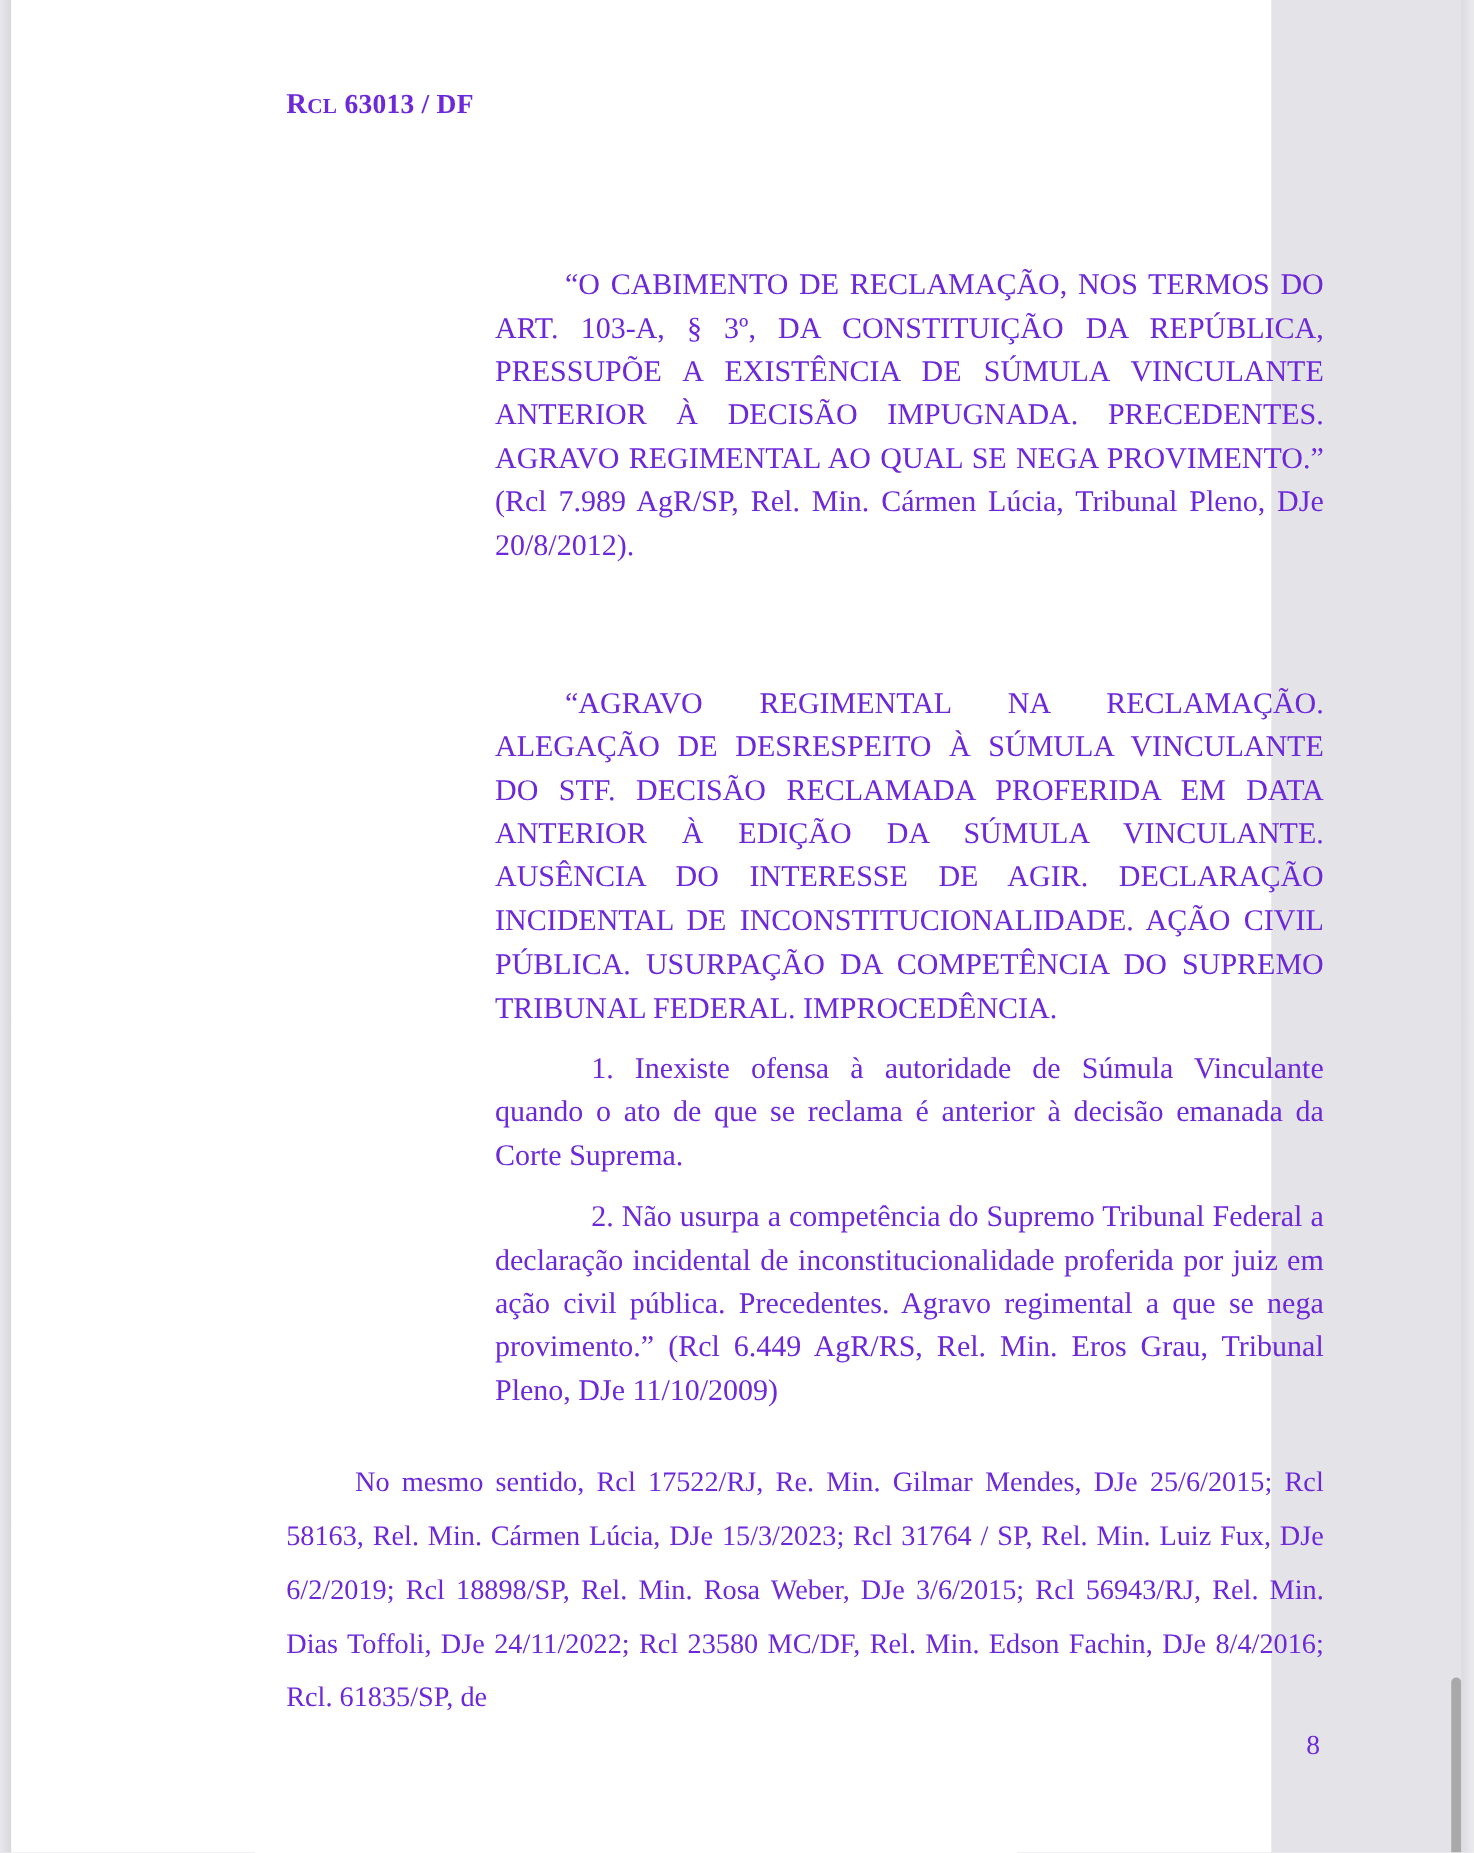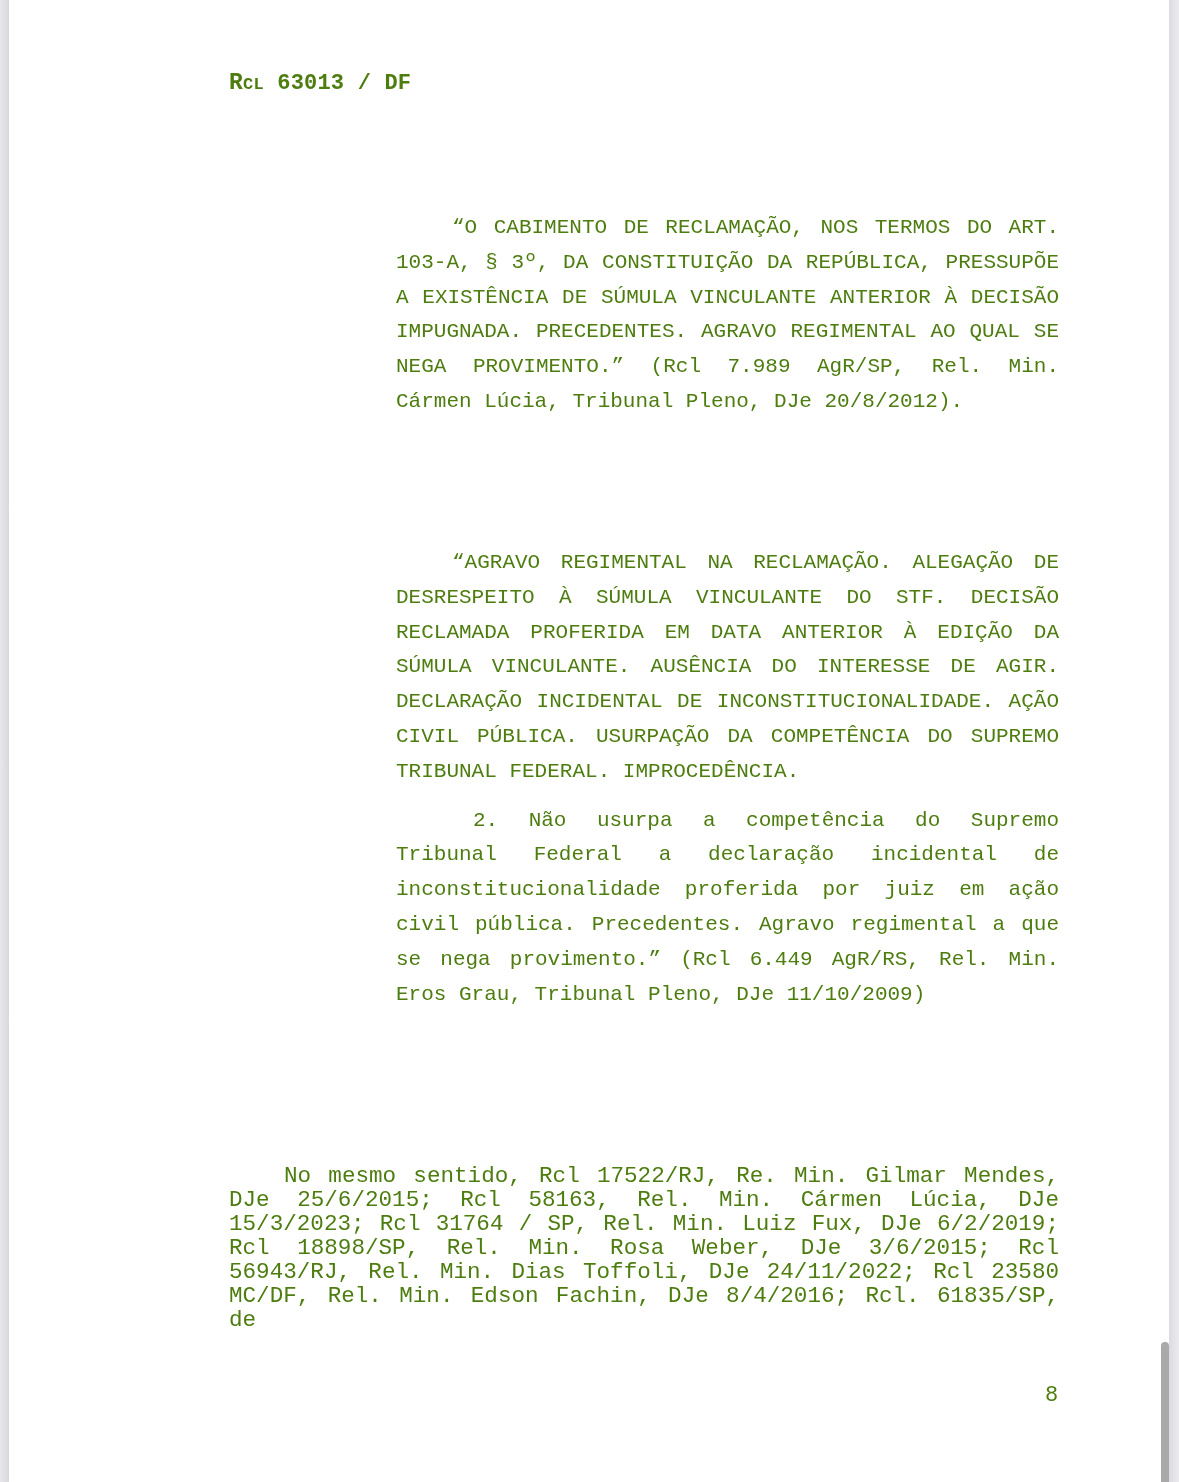--- a/index.html
+++ b/index.html
@@ -13,42 +13,42 @@
     .viewer {
       position: relative;
       width: 1179px;
       height: 1482px;
       background: #e4e4e8;
     }
     .page {
       position: absolute;
       left: 9px;
       top: 0;
-      width: 1160px;
+      width: 1008px;
       height: 1482px;
       background: #ffffff;
-      font-family: Liberation Mono, monospace;
-      color: #4d7c0f;
+      font-family: Liberation Serif, serif;
+      color: #6d28d9;
     }
     .header {
       position: absolute;
       left: 220px;
       top: 70px;
       font-size: 22px;
       font-weight: bold;
       letter-spacing: 0.2px;
     }
     .header .sc-big { font-size: 23px; }
     .header .sc-small { font-size: 17px; }
 
     .quote {
       position: absolute;
       left: 387px;
       width: 663px;
-      font-size: 21px;
+      font-size: 24px;
       line-height: 34.8px;
       text-align: justify;
       text-align-last: left;
     }
     .quote p {
       margin: 0;
       text-indent: 56px;
     }
     .quote .item {
       margin-top: 14px;
@@ -56,21 +56,21 @@
     }
     .q1 { top: 211px; }
     .q2 { top: 546px; }
 
     .body-text {
       position: absolute;
       left: 220px;
       width: 830px;
       top: 1164px;
       font-size: 22.6px;
-      line-height: 24px;
+      line-height: 43px;
       text-align: justify;
     }
     .body-text p {
       margin: 0;
       text-indent: 55px;
     }
 
     .page-number {
       position: absolute;
       left: 1036px;
@@ -122,20 +122,21 @@
     <div class="header">
       <span class="sc-big">R</span><span class="sc-small">CL</span><span> 63013 / DF</span>
     </div>
 
     <div class="quote q1">
       <p>“O CABIMENTO DE RECLAMAÇÃO, NOS TERMOS DO ART. 103-A, § 3º, DA CONSTITUIÇÃO DA REPÚBLICA, PRESSUPÕE A EXISTÊNCIA DE SÚMULA VINCULANTE ANTERIOR À DECISÃO IMPUGNADA. PRECEDENTES. AGRAVO REGIMENTAL AO QUAL SE NEGA PROVIMENTO.” (Rcl 7.989 AgR/SP, Rel. Min. Cármen Lúcia, Tribunal Pleno, DJe 20/8/2012).</p>
     </div>
 
     <div class="quote q2">
       <p>“AGRAVO REGIMENTAL NA RECLAMAÇÃO. ALEGAÇÃO DE DESRESPEITO À SÚMULA VINCULANTE DO STF. DECISÃO RECLAMADA PROFERIDA EM DATA ANTERIOR À EDIÇÃO DA SÚMULA VINCULANTE. AUSÊNCIA DO INTERESSE DE AGIR. DECLARAÇÃO INCIDENTAL DE INCONSTITUCIONALIDADE. AÇÃO CIVIL PÚBLICA. USURPAÇÃO DA COMPETÊNCIA DO SUPREMO TRIBUNAL FEDERAL. IMPROCEDÊNCIA.</p>
+      <p class="item">1. Inexiste ofensa à autoridade de Súmula Vinculante quando o ato de que se reclama é anterior à decisão emanada da Corte Suprema.</p>
       <p class="item">2. Não usurpa a competência do Supremo Tribunal Federal a declaração incidental de inconstitucionalidade proferida por juiz em ação civil pública. Precedentes. Agravo regimental a que se nega provimento.” (Rcl 6.449 AgR/RS, Rel. Min. Eros Grau, Tribunal Pleno, DJe 11/10/2009)</p>
     </div>
 
     <div class="body-text">
       <p>No mesmo sentido, Rcl 17522/RJ, Re. Min. Gilmar Mendes, DJe 25/6/2015; Rcl 58163, Rel. Min. Cármen Lúcia, DJe 15/3/2023; Rcl 31764 / SP, Rel. Min. Luiz Fux, DJe 6/2/2019; Rcl 18898/SP, Rel. Min. Rosa Weber, DJe 3/6/2015; Rcl 56943/RJ, Rel. Min. Dias Toffoli, DJe 24/11/2022; Rcl 23580 MC/DF, Rel. Min. Edson Fachin, DJe 8/4/2016; Rcl. 61835/SP, de</p>
     </div>
 
     <div class="page-number">8</div>
   </div>
 

